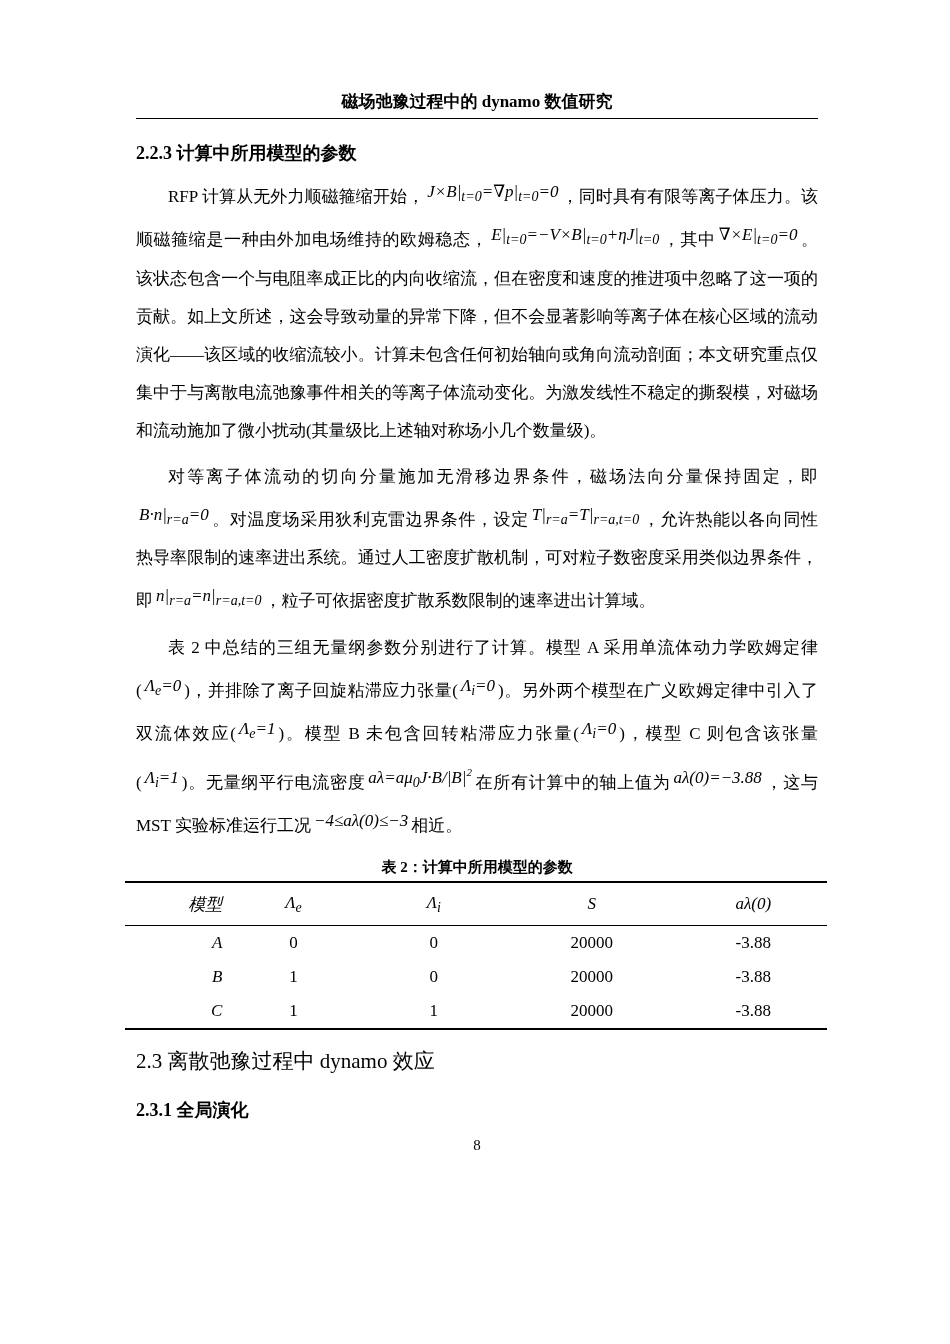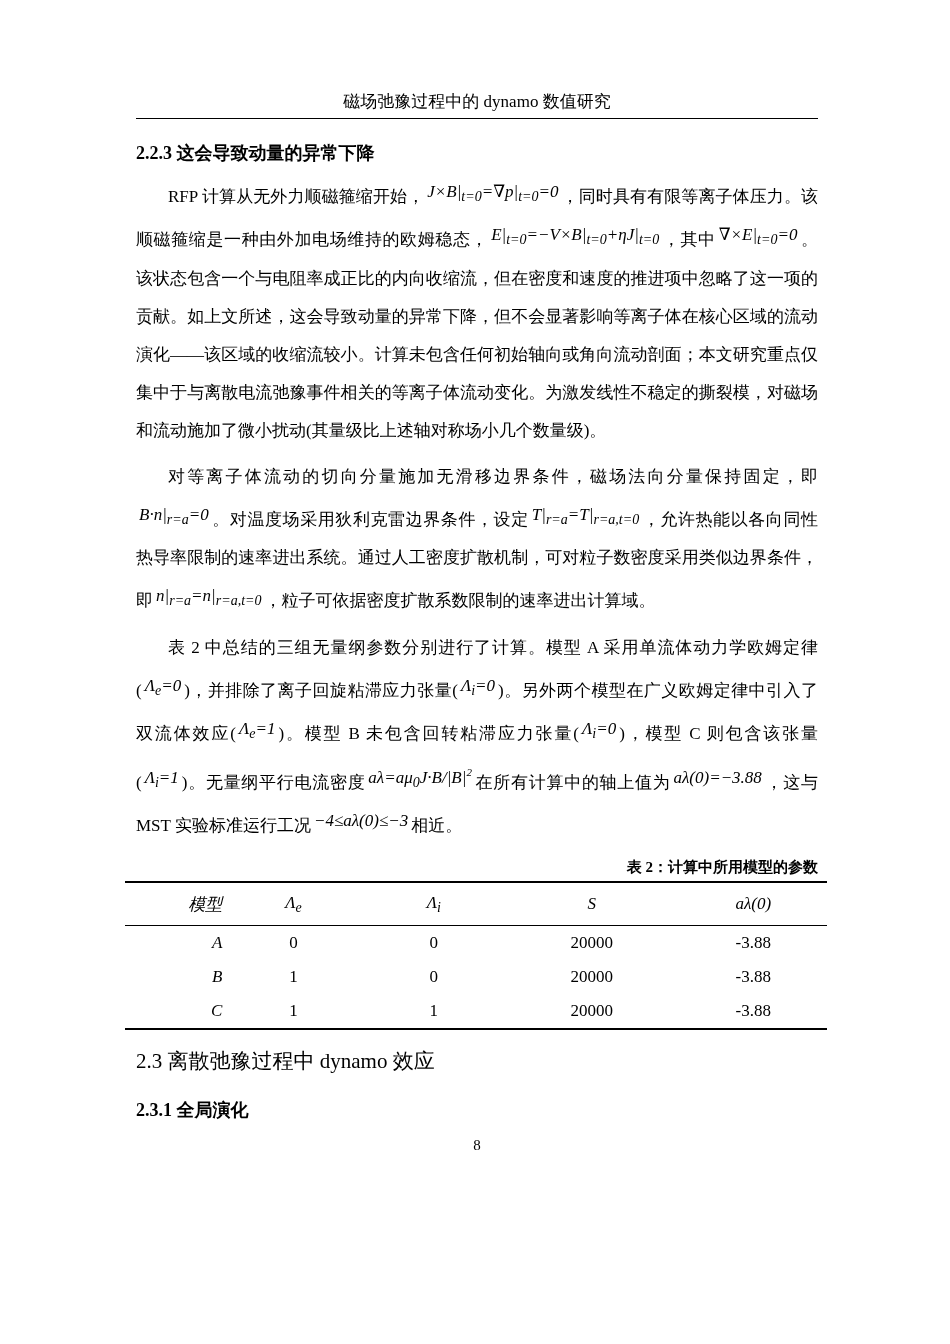--- a/index.html
+++ b/index.html
@@ -3,49 +3,49 @@
 <meta charset="utf-8">
 <style>
   html,body{margin:0;padding:0;}
   body{
     width:950px;height:1344px;
     background:#ffffff;color:#000;
     font-family:"Liberation Serif","DejaVu Serif",serif;
     overflow:hidden;
   }
   .page{box-sizing:border-box;width:950px;height:1344px;padding:0 132px 0 136px;position:relative;}
-  .page-header{padding-top:92px;border-bottom:1.5px solid #000;padding-bottom:6px;}
+  .page-header{padding-top:92px;border-bottom:1.5px solid #000;padding-bottom:6px;font-weight:bold;}
   .page-header .title{text-align:center;font-size:17px;line-height:20px;}
   h3.sub-heading{font-size:18px;font-weight:700;margin:22px 0 0 0;line-height:24px;}
   h2.sec-heading{font-size:21px;font-weight:400;margin:16px 0 0 0;line-height:30px;}
   p.body-par{font-size:17px;line-height:38px;text-align:justify;text-indent:32px;margin:8px 0 0 0;}
   p.body-par.last{line-height:40px;}
   .formula{font-style:italic;font-size:17px;margin:0 3px;vertical-align:5px;white-space:nowrap;text-align:right;}
   .formula sub{font-size:14px;font-style:italic;}
   .formula sup{font-size:11px;}
-  .table-caption{text-align:right;font-weight:700;font-size:15px;margin:12px 0 0 0;line-height:20px;}
+  .table-caption{text-align:center;font-weight:700;font-size:15px;margin:12px 0 0 0;line-height:20px;}
   .table-wrap{margin:4px -9px 0 -11px;}
   table.params{width:100%;border-collapse:collapse;border-top:2.5px solid #000;border-bottom:2.5px solid #000;font-size:17px;}
   table.params thead tr{border-bottom:1.5px solid #000;}
   table.params th{font-weight:400;height:40px;text-align:center;vertical-align:middle;}
   table.params td{height:32px;text-align:center;vertical-align:middle;}
   table.params th:first-child,table.params td:first-child{text-align:right;padding-left:8px;font-style:italic;}
   table.params .formula{vertical-align:baseline;margin:0;}
   .page-footer{text-align:center;font-size:15px;margin-top:14px;line-height:18px;}
 </style>
 </head>
 <body>
 
 <div class="page">
 
   <div class="page-header">
     <div class="title">磁场弛豫过程中的 dynamo 数值研究</div>
   </div>
 
-  <h3 class="sub-heading">2.2.3 这会导致动量的异常下降</h3>
+  <h3 class="sub-heading">2.2.3 计算中所用模型的参数</h3>
 
   <p class="body-par">RFP 计算从无外力顺磁箍缩开始，<span class="formula">J×B|<sub>t=0</sub>=∇p|<sub>t=0</sub>=0</span>，同时具有有限等离子体压力。该顺磁箍缩是一种由外加电场维持的欧姆稳态，<span class="formula">E|<sub>t=0</sub>=−V×B|<sub>t=0</sub>+ηJ|<sub>t=0</sub></span>，其中<span class="formula">∇×E|<sub>t=0</sub>=0</span>。该状态包含一个与电阻率成正比的内向收缩流，但在密度和速度的推进项中忽略了这一项的贡献。如上文所述，这会导致动量的异常下降，但不会显著影响等离子体在核心区域的流动演化——该区域的收缩流较小。计算未包含任何初始轴向或角向流动剖面；本文研究重点仅集中于与离散电流弛豫事件相关的等离子体流动变化。为激发线性不稳定的撕裂模，对磁场和流动施加了微小扰动(其量级比上述轴对称场小几个数量级)。</p>
 
   <p class="body-par">对等离子体流动的切向分量施加无滑移边界条件，磁场法向分量保持固定，即<span class="formula">B·n|<sub>r=a</sub>=0</span>。对温度场采用狄利克雷边界条件，设定<span class="formula">T|<sub>r=a</sub>=T|<sub>r=a,t=0</sub></span>，允许热能以各向同性热导率限制的速率进出系统。通过人工密度扩散机制，可对粒子数密度采用类似边界条件，即<span class="formula">n|<sub>r=a</sub>=n|<sub>r=a,t=0</sub></span>，粒子可依据密度扩散系数限制的速率进出计算域。</p>
 
   <p class="body-par">表 2 中总结的三组无量纲参数分别进行了计算。模型 A 采用单流体动力学欧姆定律(<span class="formula">Λ<sub>e</sub>=0</span>)，并排除了离子回旋粘滞应力张量(<span class="formula">Λ<sub>i</sub>=0</span>)。另外两个模型在广义欧姆定律中引入了双流体效应(<span class="formula">Λ<sub>e</sub>=1</span>)。模型 B 未包含回转粘滞应力张量(<span class="formula">Λ<sub>i</sub>=0</span>)，模型 C 则包含该张量(<span class="formula">Λ<sub>i</sub>=1</span>)。无量纲平行电流密度<span class="formula">aλ=aμ<sub>0</sub>J·B/|B|<sup>2</sup></span>在所有计算中的轴上值为<span class="formula">aλ(0)=−3.88</span>，这与 MST 实验标准运行工况<span class="formula">−4≤aλ(0)≤−3</span>相近。</p>
 
   <div class="table-caption">表 2：计算中所用模型的参数</div>
 
   <div class="table-wrap">

